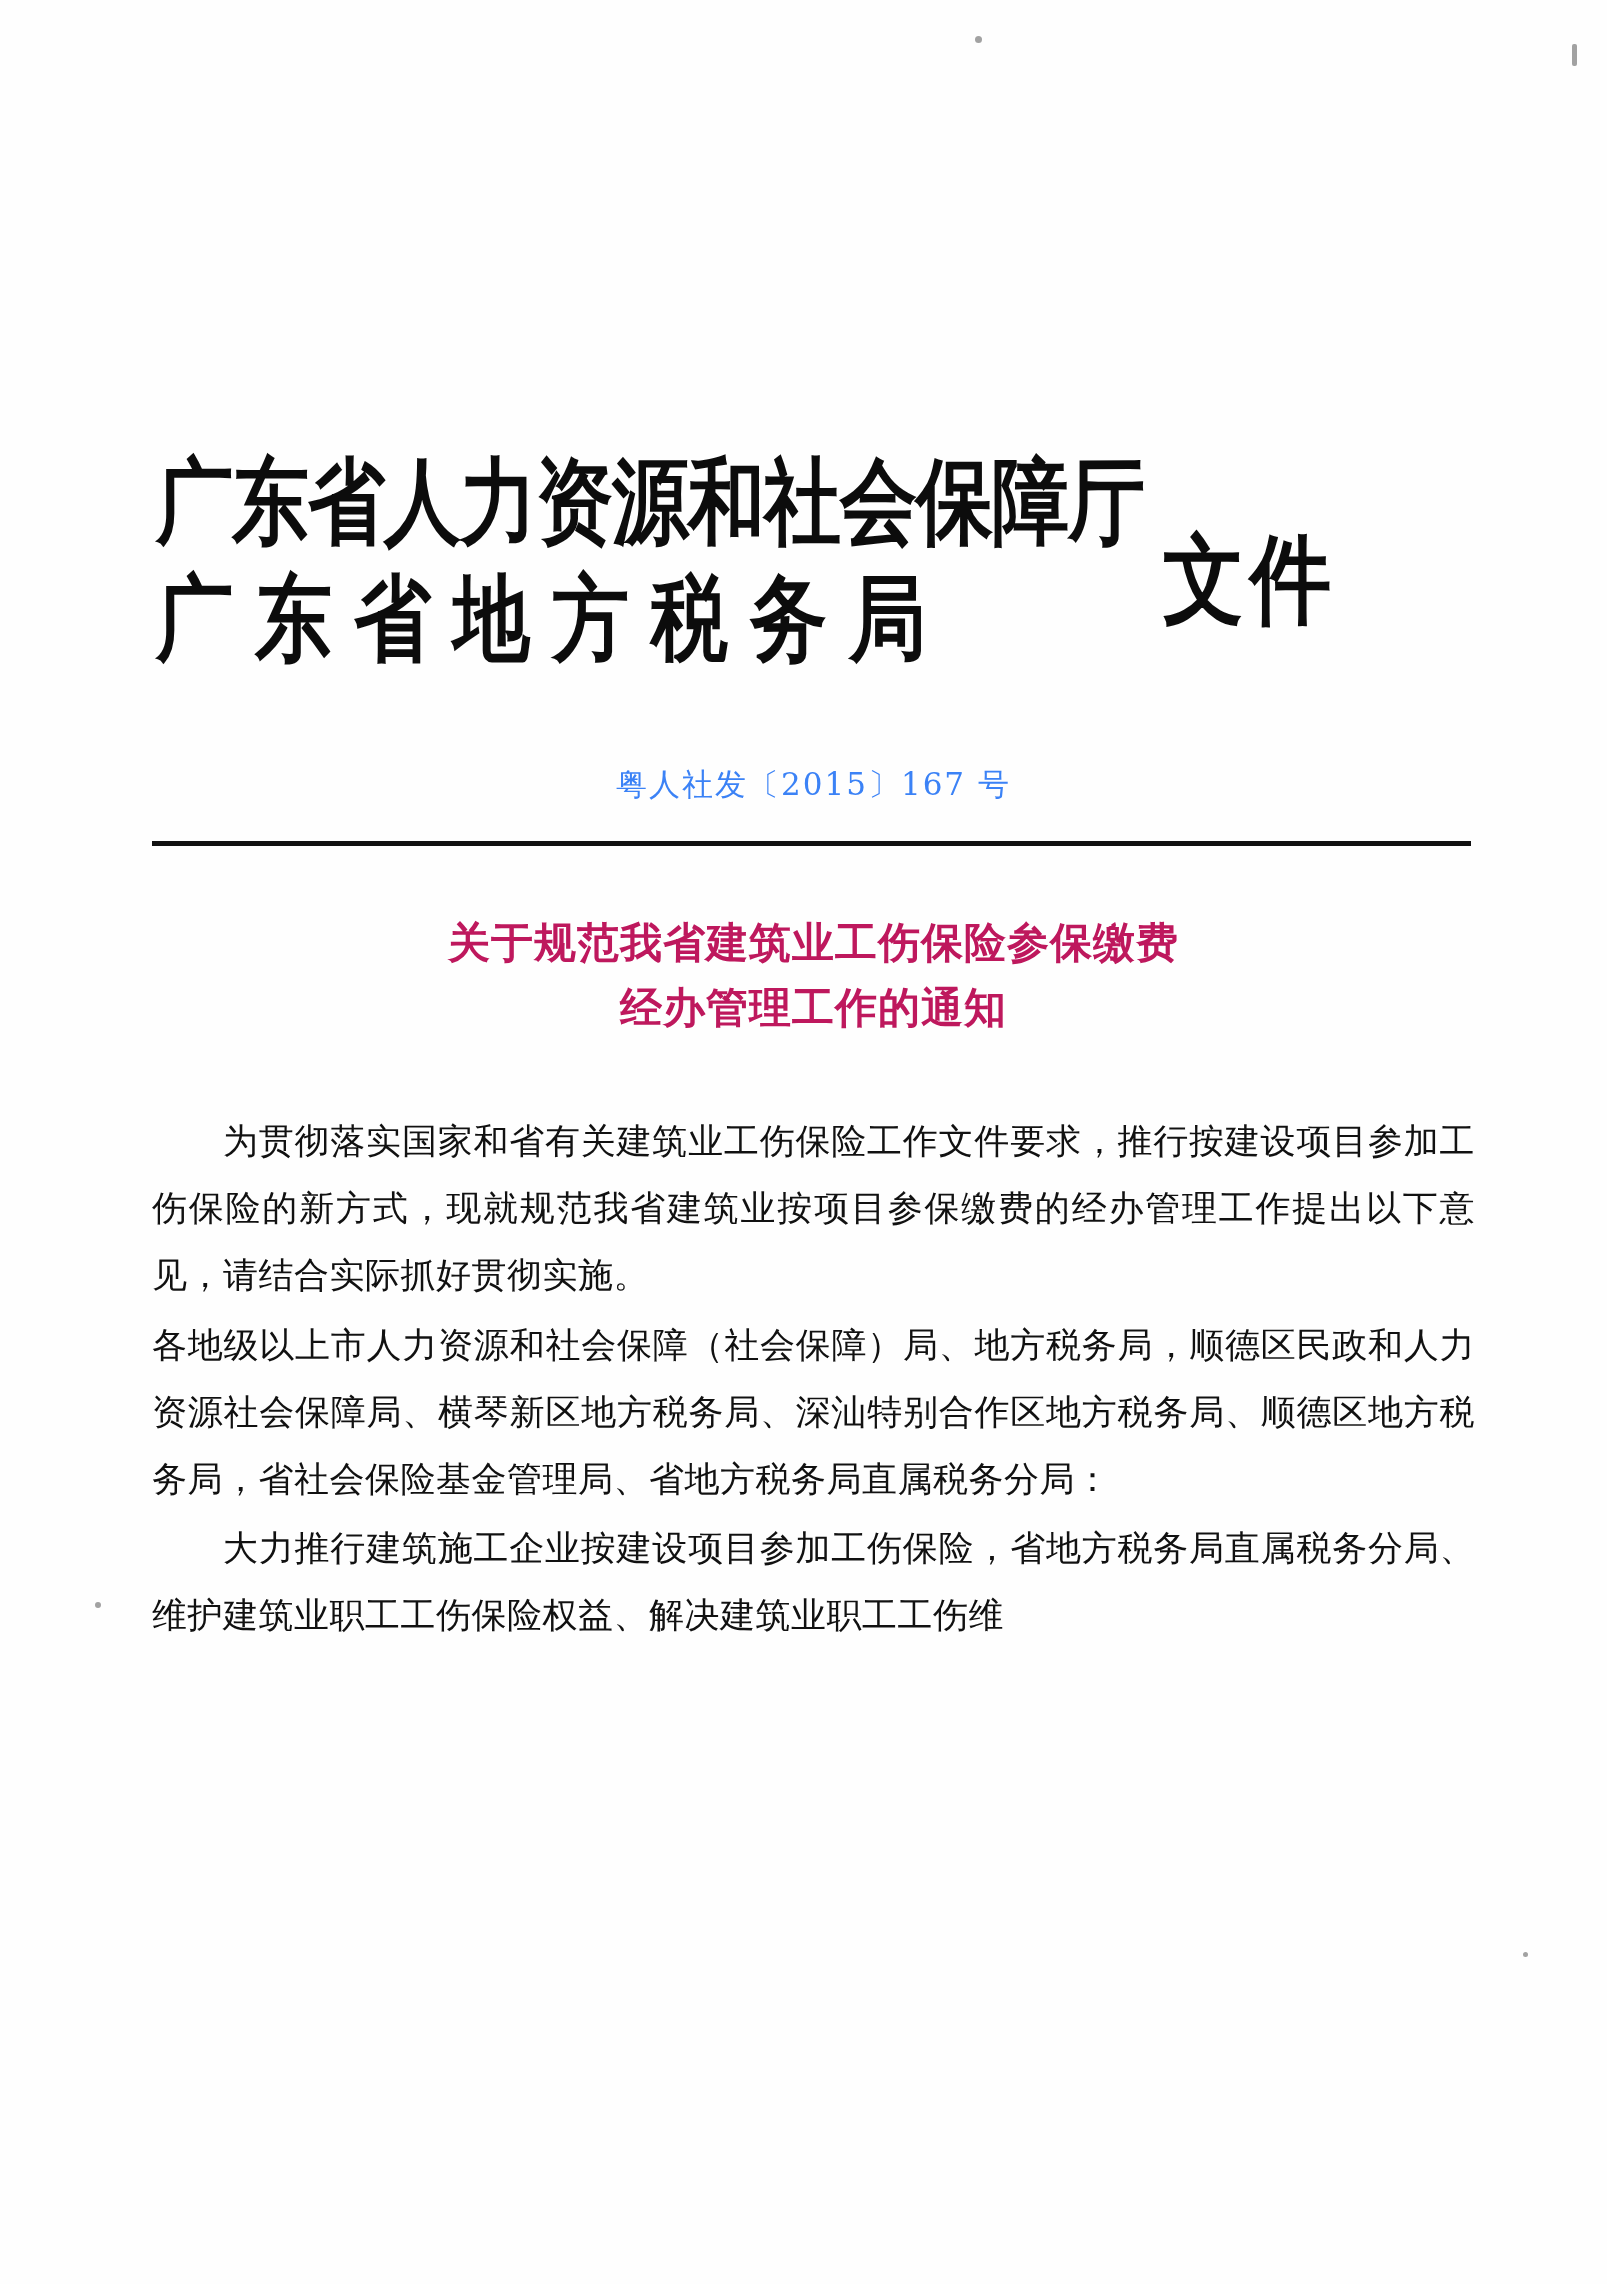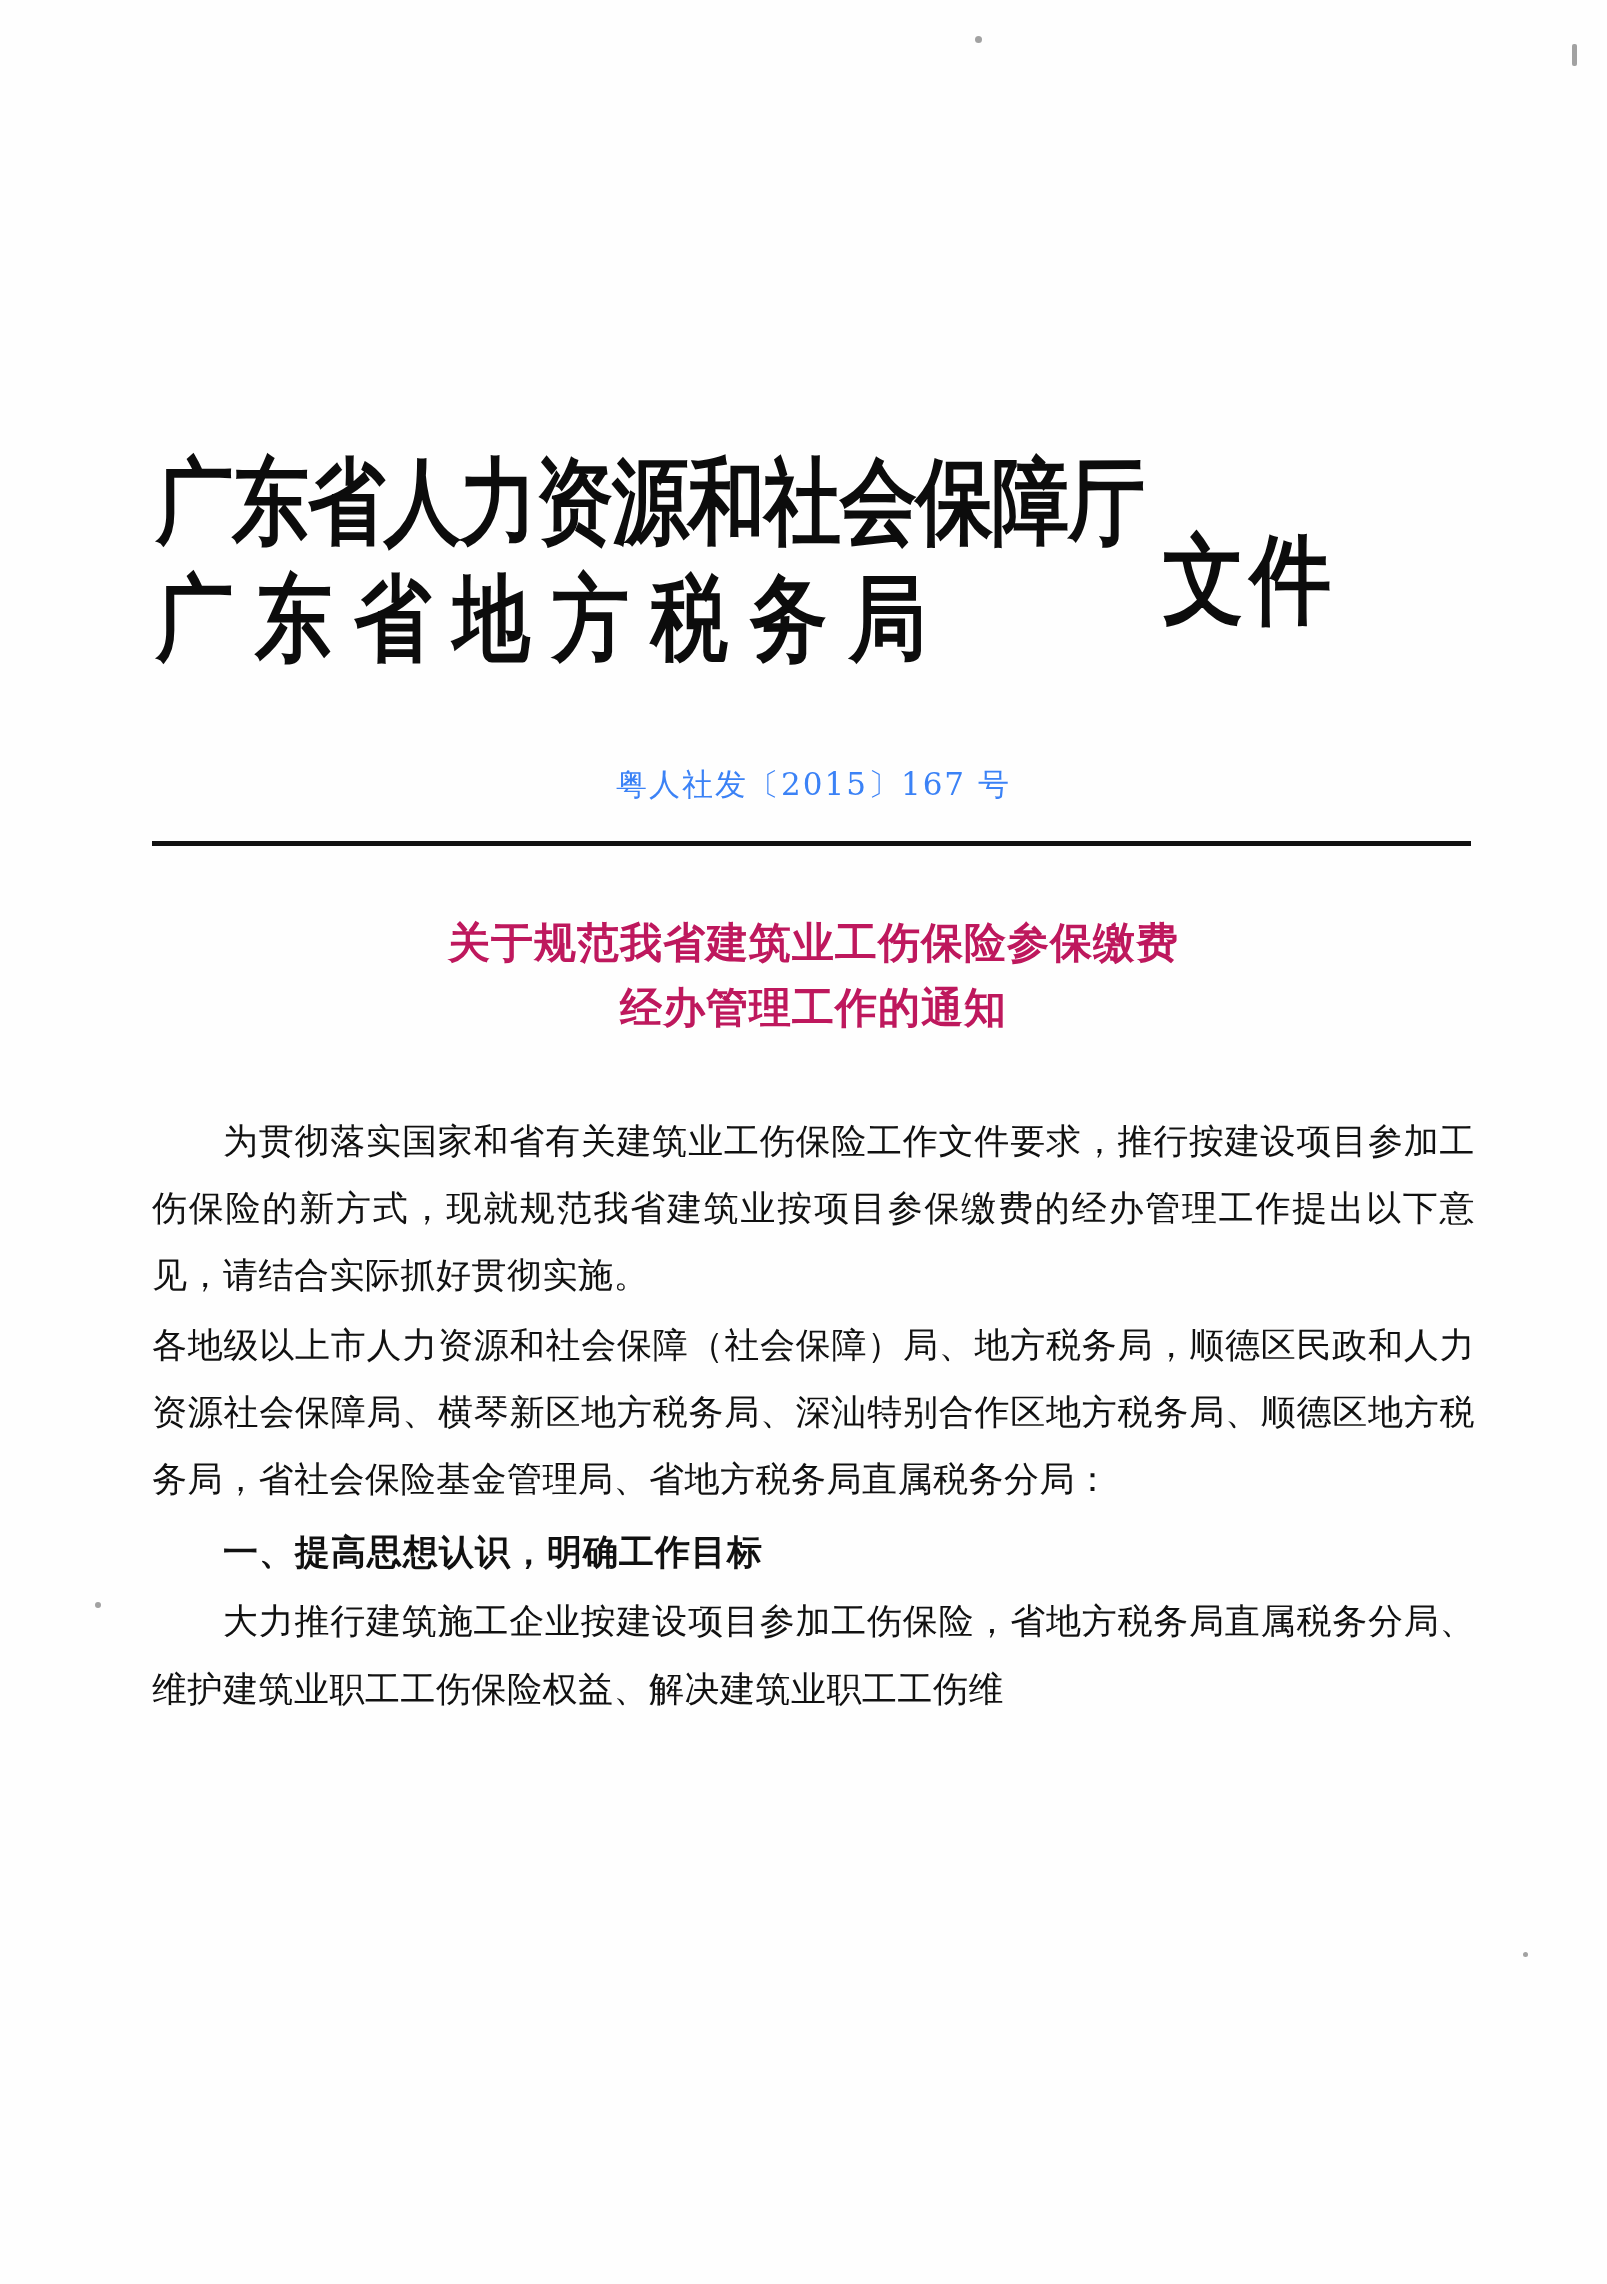--- a/index.html
+++ b/index.html
@@ -164,19 +164,18 @@
     <div class="rule"></div>
 
     <div class="title">
       <div>关于规范我省建筑业工伤保险参保缴费</div>
       <div>经办管理工作的通知</div>
     </div>
 
     <div class="body-text">
       <p class="para indent">为贯彻落实国家和省有关建筑业工伤保险工作文件要求，推行按建设项目参加工伤保险的新方式，现就规范我省建筑业按项目参保缴费的经办管理工作提出以下意见，请结合实际抓好贯彻实施。</p>
       <p class="para">各地级以上市人力资源和社会保障（社会保障）局、地方税务局，顺德区民政和人力资源社会保障局、横琴新区地方税务局、深汕特别合作区地方税务局、顺德区地方税务局，省社会保险基金管理局、省地方税务局直属税务分局：</p>
-      <p class="heading">一、提高思想认识，明确工作目标</p>
       <p class="para indent">大力推行建筑施工企业按建设项目参加工伤保险，省地方税务局直属税务分局、维护建筑业职工工伤保险权益、解决建筑业职工工伤维</p>
     </div>
 
   </div>
 </div>
 
 
 </body></html>

